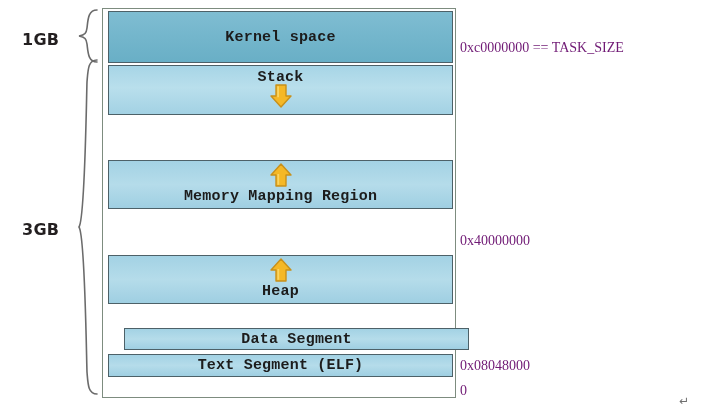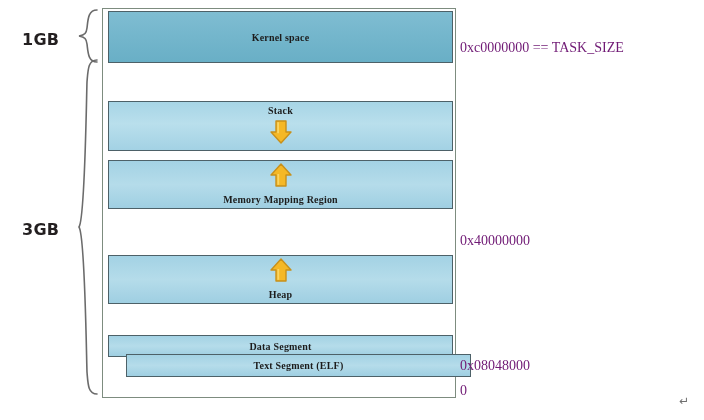--- a/index.html
+++ b/index.html
@@ -53,44 +53,44 @@
     position: absolute;
     left: 108px;
     width: 345px;
     box-sizing: border-box;
     border: 1.5px solid #4d6168;
     display: flex;
     align-items: center;
     justify-content: center;
   }
   .block-label {
-    font-family: Liberation Serif, serif;
-    font-size: 10px;
+    font-family: Liberation Mono, monospace;
+    font-size: 15px;
     font-weight: 700;
     color: #1c1c1c;
     letter-spacing: 0.2px;
     white-space: nowrap;
   }
   .grad-dark {
     background: linear-gradient(to bottom, #7fbdd2 0%, #74b6cc 48%, #69afc6 100%);
   }
   .grad-light {
     background: linear-gradient(to bottom, #a7d5e6 0%, #b9dfec 45%, #a3d2e4 100%);
   }
   .grad-mid {
     background: linear-gradient(to bottom, #a3d2e4 0%, #b5dcea 50%, #9fcfe2 100%);
   }
 
   #block-kernel     { top: 11px;  height: 52px; }
-  #block-stack      { top: 65px;  height: 50px; margin-top: 36px; }
+  #block-stack      { top: 65px;  height: 50px; }
   #block-mmap       { top: 160px; height: 49px; }
   #block-heap       { top: 255px; height: 49px; }
   #block-bss        { top: 306px; height: 22px; }
-  #block-data       { top: 335px; height: 22px; }
-  #block-text       { top: 354px; height: 23px; margin-left: 18px; }
+  #block-data       { top: 328px; height: 22px; margin-left: 16px; }
+  #block-text       { top: 354px; height: 23px; }
 
   
   .stack-inner, .mmap-inner, .heap-inner {
     position: relative;
     width: 100%;
     height: 100%;
   }
   .stack-inner .block-label {
     position: absolute;
     top: 3px;

